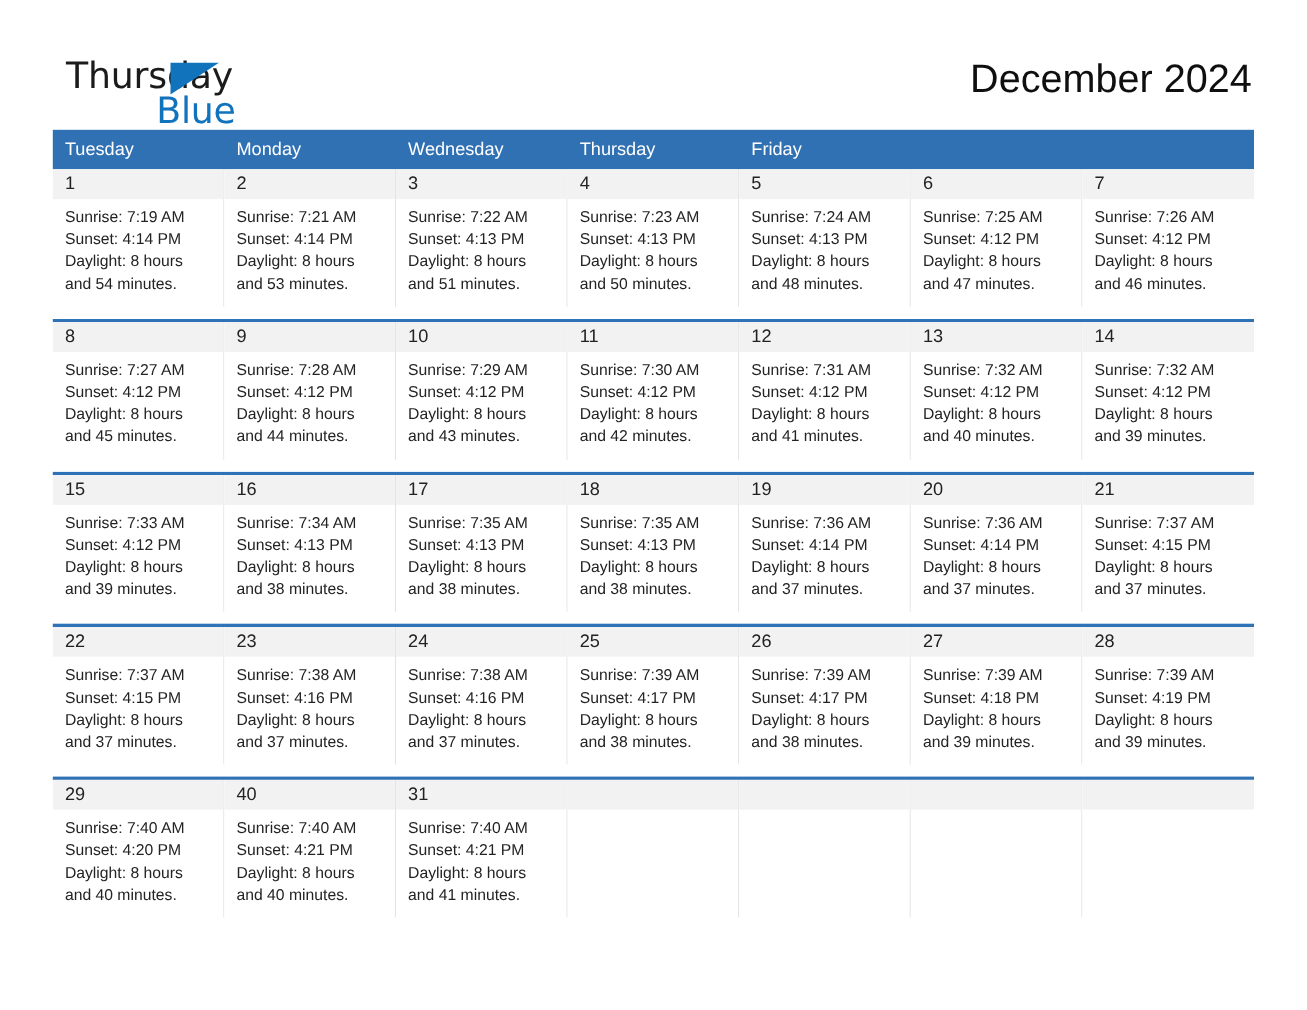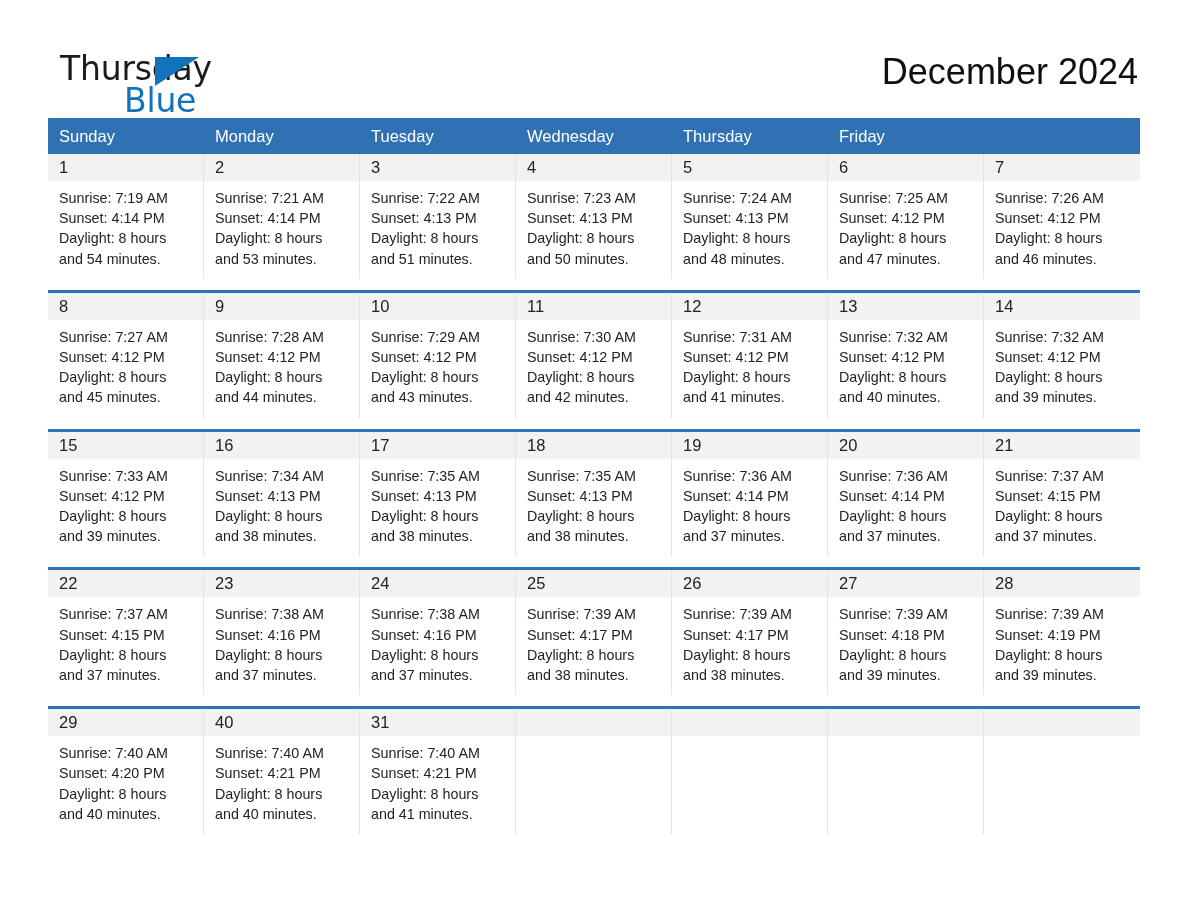--- a/index.html
+++ b/index.html
@@ -55,21 +55,21 @@
     position: absolute;
     left: 95px;
     top: 11px;
     width: 0;
     height: 0;
     border-left: 44px solid #1273bd;
     border-bottom: 29px solid transparent;
   }
   .logo-blue {
     position: absolute;
-    left: 64px;
+    left: 82px;
     top: 38px;
     font-size: 33px;
     line-height: 33px;
     letter-spacing: -0.2px;
     color: #1273bd;
     font-family: "DejaVu Sans", sans-serif;
     font-weight: 400;
   }
 
   
@@ -169,23 +169,22 @@
     </div>
 
     <div class="titles">
       <div class="month-title">December 2024</div>
     </div>
 
   </div>
 
   <div class="calendar">
     <div class="weekdays">
-      <div class="weekday">Sunday</div>
+      <div class="weekday">Tuesday</div>
       <div class="weekday">Monday</div>
-      <div class="weekday">Tuesday</div>
       <div class="weekday">Wednesday</div>
       <div class="weekday">Thursday</div>
       <div class="weekday">Friday</div>
     </div>
 
     <div id="weeks-host">
         <div class="week">
           <div class="week-grid">
             <div class="cell">
               <div class="daynum-band"><span class="daynum">1</span></div>

